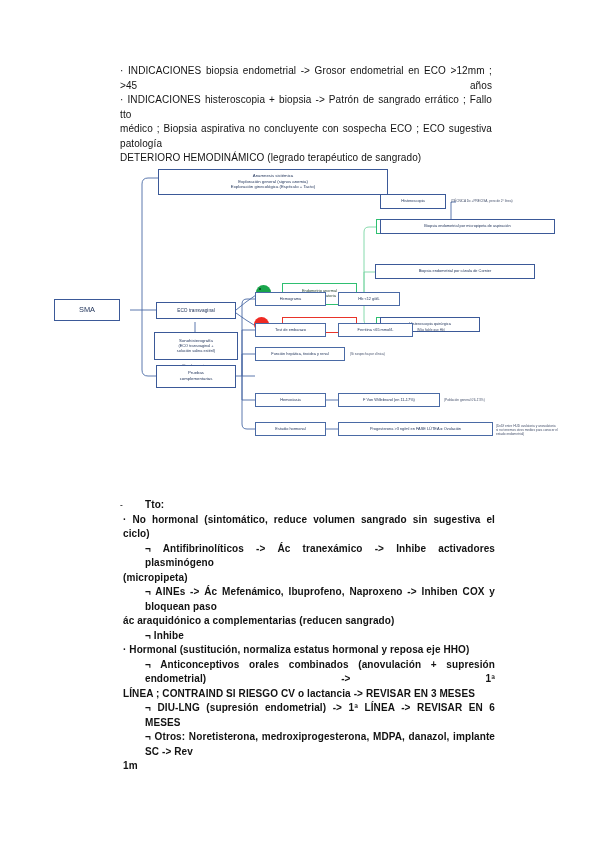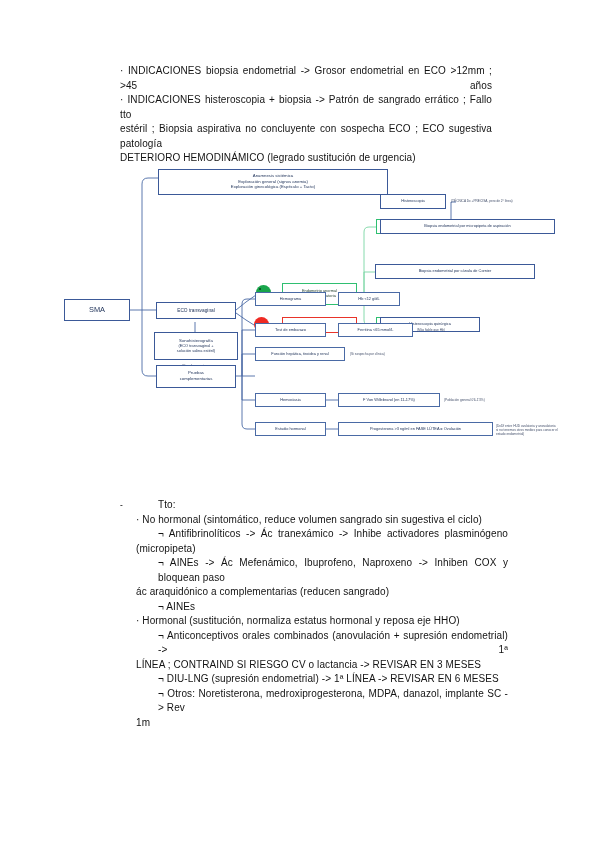--- a/index.html
+++ b/index.html
@@ -13,21 +13,21 @@
   
   .prose{
     position:absolute;
     font-size:10px;
     line-height:14.5px;
     text-align:justify;
     color:#121212;
     letter-spacing:.1px;
   }
   #top-text{left:120px;top:64px;width:372px;}
-  #bottom-text{left:136px;top:498px;width:372px;}
+  #bottom-text{left:123px;top:498px;width:372px;font-weight:bold;}
   .prose p{margin:0;}
   .p-just{text-align:justify;text-align-last:left;}
   .p-spread{text-align:justify;text-align-last:justify;}
   .indent1{padding-left:22px;}
   .bullet-dash{position:absolute;left:0px;top:498px;font-size:8.4px;line-height:14.5px;}
 
   
   #diagram{position:absolute;left:50px;top:172px;width:505px;height:305px;}
   .node{
     position:absolute;
@@ -61,22 +61,22 @@
   svg.wires .gstroke{stroke:#79d6a4;stroke-width:.9px;}
 </style>
 </head>
 <body>
 
 <div class="page">
 
   <div class="prose" id="top-text">
     <p class="p-spread">· INDICACIONES biopsia endometrial -&gt; Grosor endometrial en ECO &gt;12mm ; &gt;45 años</p>
     <p class="p-spread">· INDICACIONES histeroscopia + biopsia -&gt; Patrón de sangrado errático ; Fallo tto</p>
-    <p class="p-just">estéril ; Biopsia aspirativa no concluyente con sospecha ECO ; ECO sugestiva patología</p>
-    <p class="p-just">DETERIORO HEMODINÁMICO (legrado sustitución de urgencia)</p>
+    <p class="p-just">médico ; Biopsia aspirativa no concluyente con sospecha ECO ; ECO sugestiva patología</p>
+    <p class="p-just">DETERIORO HEMODINÁMICO (legrado terapéutico de sangrado)</p>
   </div>
 
   <div id="diagram">
 
     <svg class="wires" viewBox="0 0 505 305">
 
       <line x1="80" y1="138" x2="92" y2="138"></line>
       <path d="M92 138 L92 12 Q92 6 98 6 L108 6"></path>
       <path d="M92 138 L92 198 Q92 204 98 204 L106 204"></path>
       <line x1="92" y1="138" x2="106" y2="138"></line>
@@ -107,21 +107,21 @@
       <path d="M192 204 L192 204 L205 204"></path>
       <path d="M192 204 L192 228 L205 228"></path>
       <path d="M192 204 L192 252 Q192 257 197 257 L205 257"></path>
 
       <line x1="276" y1="127" x2="288" y2="127"></line>
       <line x1="276" y1="158" x2="288" y2="158"></line>
       <line x1="276" y1="228" x2="288" y2="228"></line>
       <line x1="276" y1="257" x2="288" y2="257"></line>
     </svg>
 
-    <div class="node blue f8" style="left:14px;top:127px;width:66px;height:22px;">
+    <div class="node blue f8" style="left:4px;top:127px;width:66px;height:22px;">
       <span>SMA</span>
     </div>
 
     <div class="node blue" style="left:108px;top:-3px;width:230px;height:26px;flex-direction:column;justify-content:center;gap:0.5px;">
       <span class="f55">Anamnesis sistémica</span>
       <span class="f55">Exploración general (signos anemia)</span>
       <span class="f55">Exploración ginecológica (Espéculo + Tacto)</span>
     </div>
 
     <div class="node blue f6" style="left:106px;top:130px;width:80px;height:17px;">
@@ -218,21 +218,21 @@
   </div>
 
   <div class="bullet-dash" style="left:120px;">-</div>
   <div class="prose" id="bottom-text">
     <p class="indent1">Tto:</p>
     <p>· No hormonal (sintomático, reduce volumen sangrado sin sugestiva el ciclo)</p>
     <p class="indent1 p-spread">¬ Antifibrinolíticos -&gt; Ác tranexámico -&gt; Inhibe activadores plasminógeno</p>
     <p>(micropipeta)</p>
     <p class="indent1">¬ AINEs -&gt; Ác Mefenámico, Ibuprofeno, Naproxeno -&gt; Inhiben COX y bloquean paso</p>
     <p>ác araquidónico a complementarias (reducen sangrado)</p>
-    <p class="indent1">¬ AINEs</p>
+    <p class="indent1">¬ Inhibe</p>
     <p>· Hormonal (sustitución, normaliza estatus hormonal y reposa eje HHO)</p>
     <p class="indent1 p-spread">¬ Anticonceptivos orales combinados (anovulación + supresión endometrial) -&gt; 1ª</p>
     <p>LÍNEA ; CONTRAIND SI RIESGO CV o lactancia -&gt; REVISAR EN 3 MESES</p>
     <p class="indent1">¬ DIU-LNG (supresión endometrial) -&gt; 1ª LÍNEA -&gt; REVISAR EN 6 MESES</p>
     <p class="indent1">¬ Otros: Noretisterona, medroxiprogesterona, MDPA, danazol, implante SC -&gt; Rev</p>
     <p>1m</p>
   </div>
 
 </div>
 

